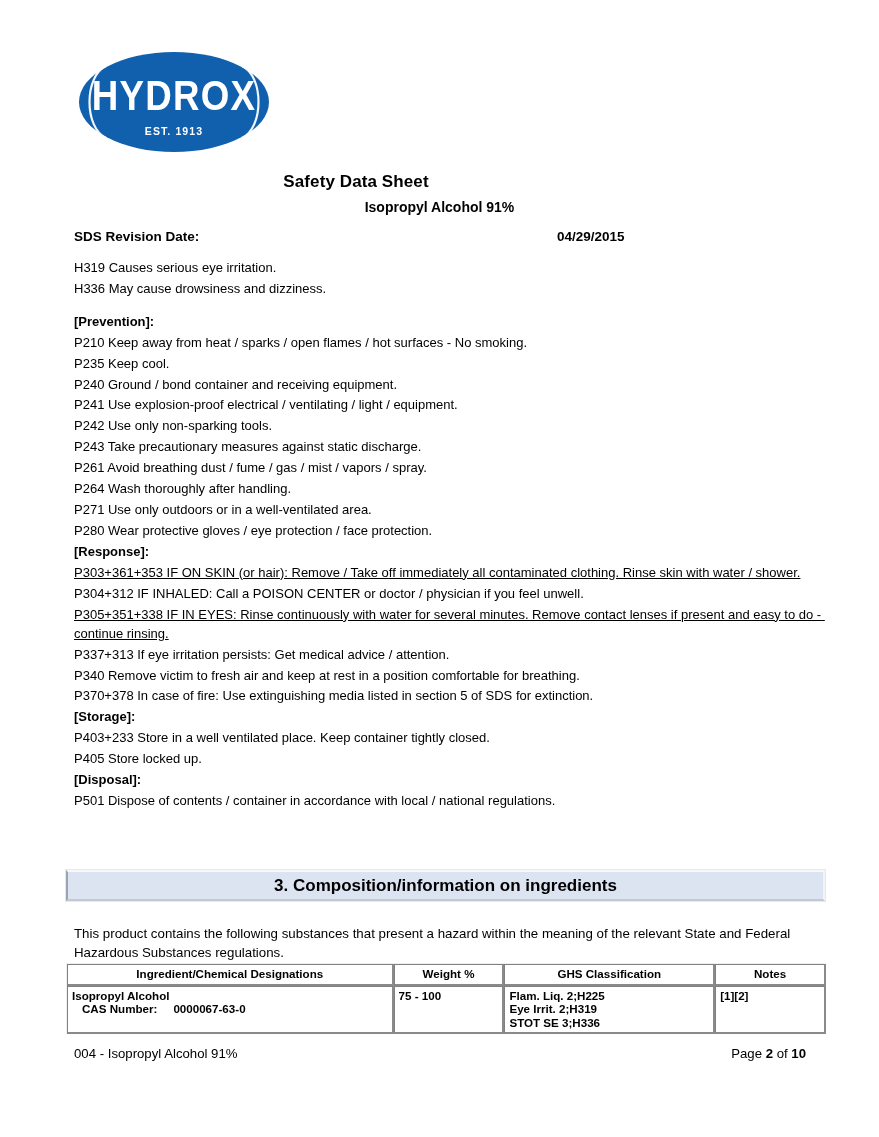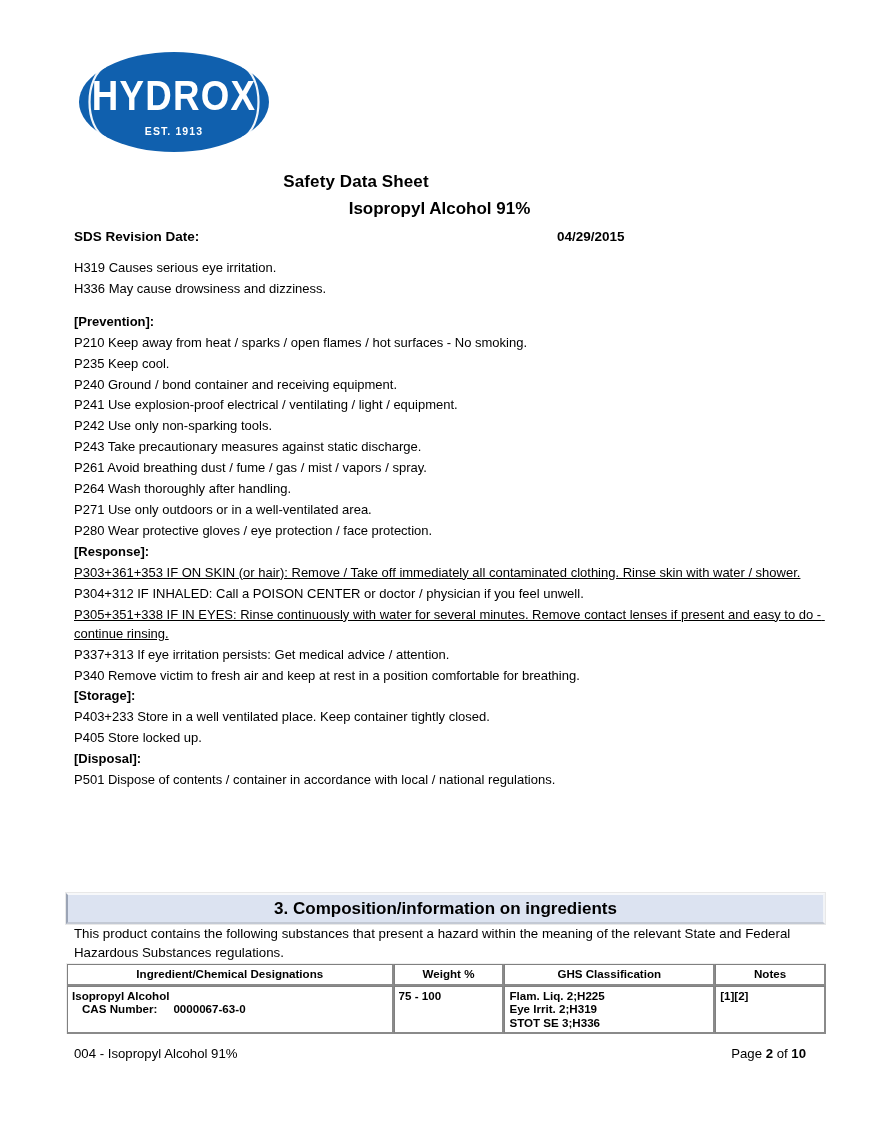--- a/index.html
+++ b/index.html
@@ -40,21 +40,21 @@
     font-size: 17px;
     font-weight: bold;
     letter-spacing: 0.1px;
   }
   .doc-subtitle {
     position: absolute;
     left: 0;
     top: 199px;
     width: 879px;
     text-align: center;
-    font-size: 17px;
+    font-size: 14px;
     font-weight: bold;
   }
 
   
   .rev-row {
     position: absolute;
     left: 74px;
     top: 229px;
     width: 732px;
     font-size: 13.5px;
@@ -97,21 +97,20 @@
     top: 870px;
     width: 759px;
     height: 31px;
     background: #dce3f1;
     border-top: 2px solid #f7f8fa;
     border-left: 2px solid #9ba4b5;
     border-right: 2px solid #f2f4f7;
     border-bottom: 2px solid #c3c9d4;
     box-sizing: border-box;
     box-shadow: 0 0 0 1px #e8e8e8;
-    margin-top: 23px;
   }
   .section-bar-inner {
     width: 100%;
     height: 100%;
     display: flex;
     align-items: center;
     justify-content: center;
     font-size: 17px;
     font-weight: bold;
   }
@@ -217,20 +216,21 @@
     <p class="line">P264 Wash thoroughly after handling.</p>
     <p class="line">P271 Use only outdoors or in a well-ventilated area.</p>
     <p class="line">P280 Wear protective gloves / eye protection / face protection.</p>
 
     <p class="line head">[Response]:</p>
     <p class="line wrap">P303+361+353 IF ON SKIN (or hair): Remove / Take off immediately all contaminated clothing. Rinse skin with water / shower.</p>
     <p class="line">P304+312 IF INHALED: Call a POISON CENTER or doctor / physician if you feel unwell.</p>
     <p class="line wrap">P305+351+338 IF IN EYES: Rinse continuously with water for several minutes. Remove contact lenses if present and easy to do - continue rinsing.</p>
     <p class="line">P337+313 If eye irritation persists: Get medical advice / attention.</p>
     <p class="line">P340 Remove victim to fresh air and keep at rest in a position comfortable for breathing.</p>
+    <p class="line">P370+378 In case of fire: Use extinguishing media listed in section 5 of SDS for extinction.</p>
 
     <p class="line head">[Storage]:</p>
     <p class="line">P403+233 Store in a well ventilated place. Keep container tightly closed.</p>
     <p class="line">P405 Store locked up.</p>
 
     <p class="line head">[Disposal]:</p>
     <p class="line">P501 Dispose of contents / container in accordance with local / national regulations.</p>
   </div>
 
   <div class="section-bar">

